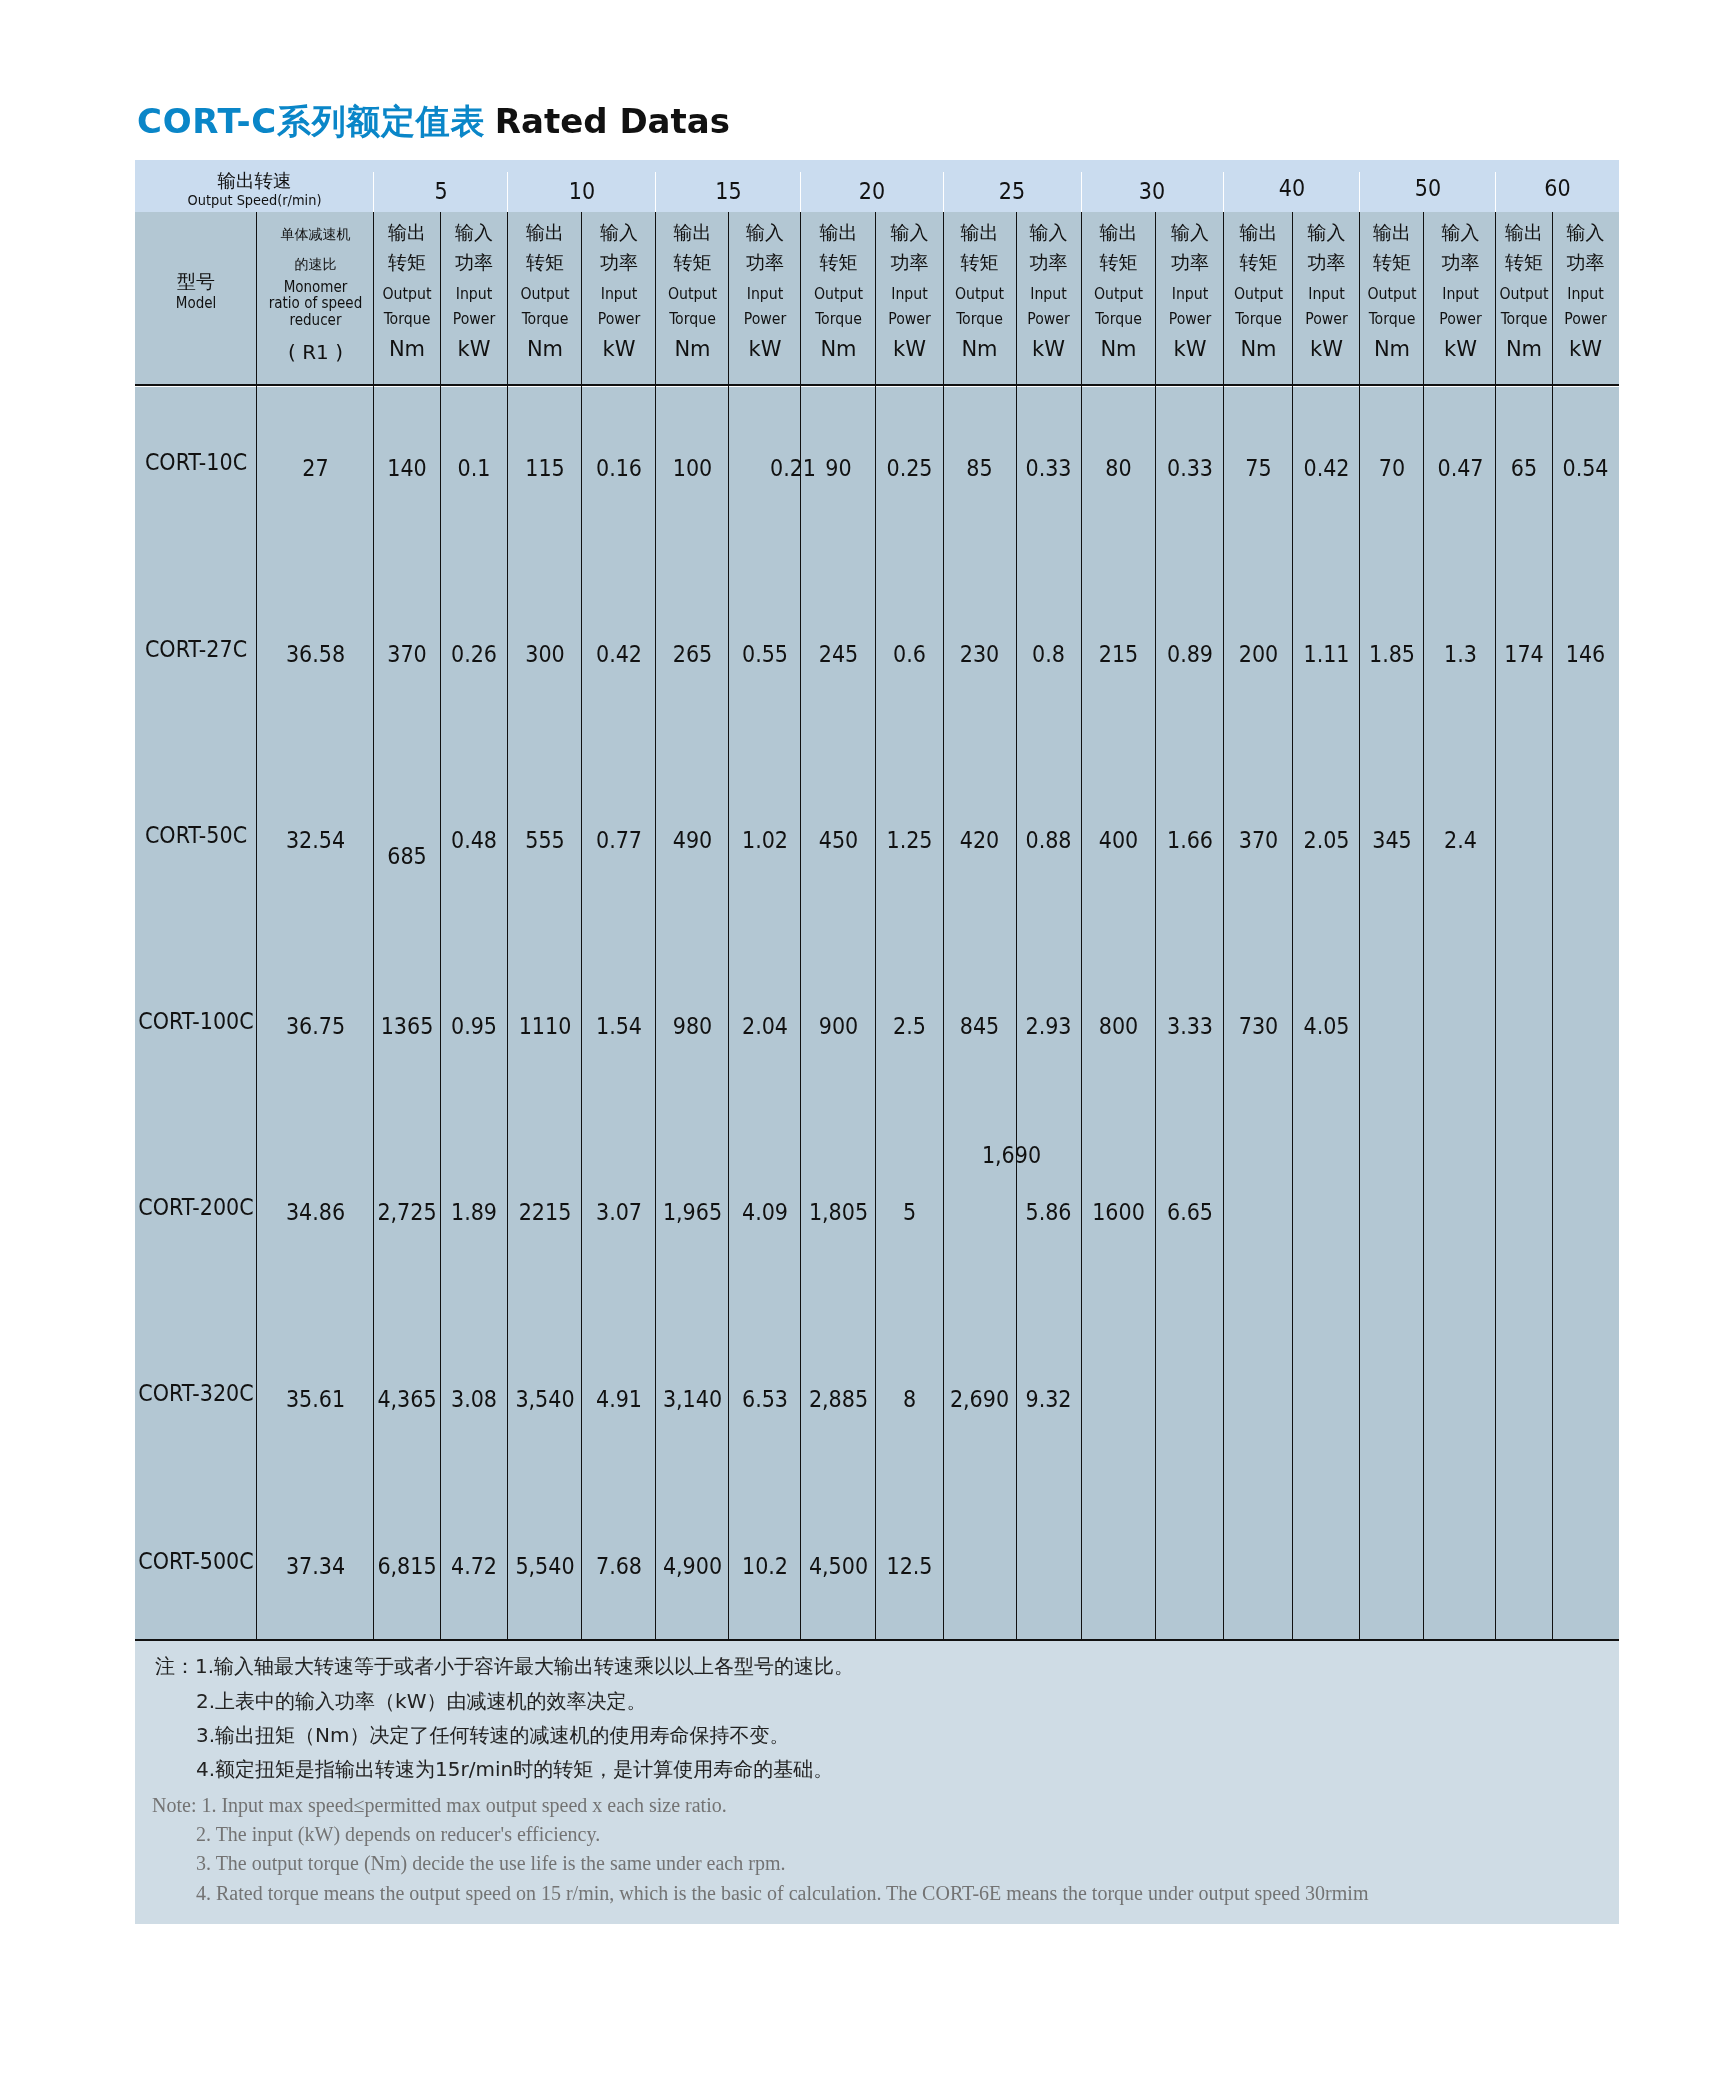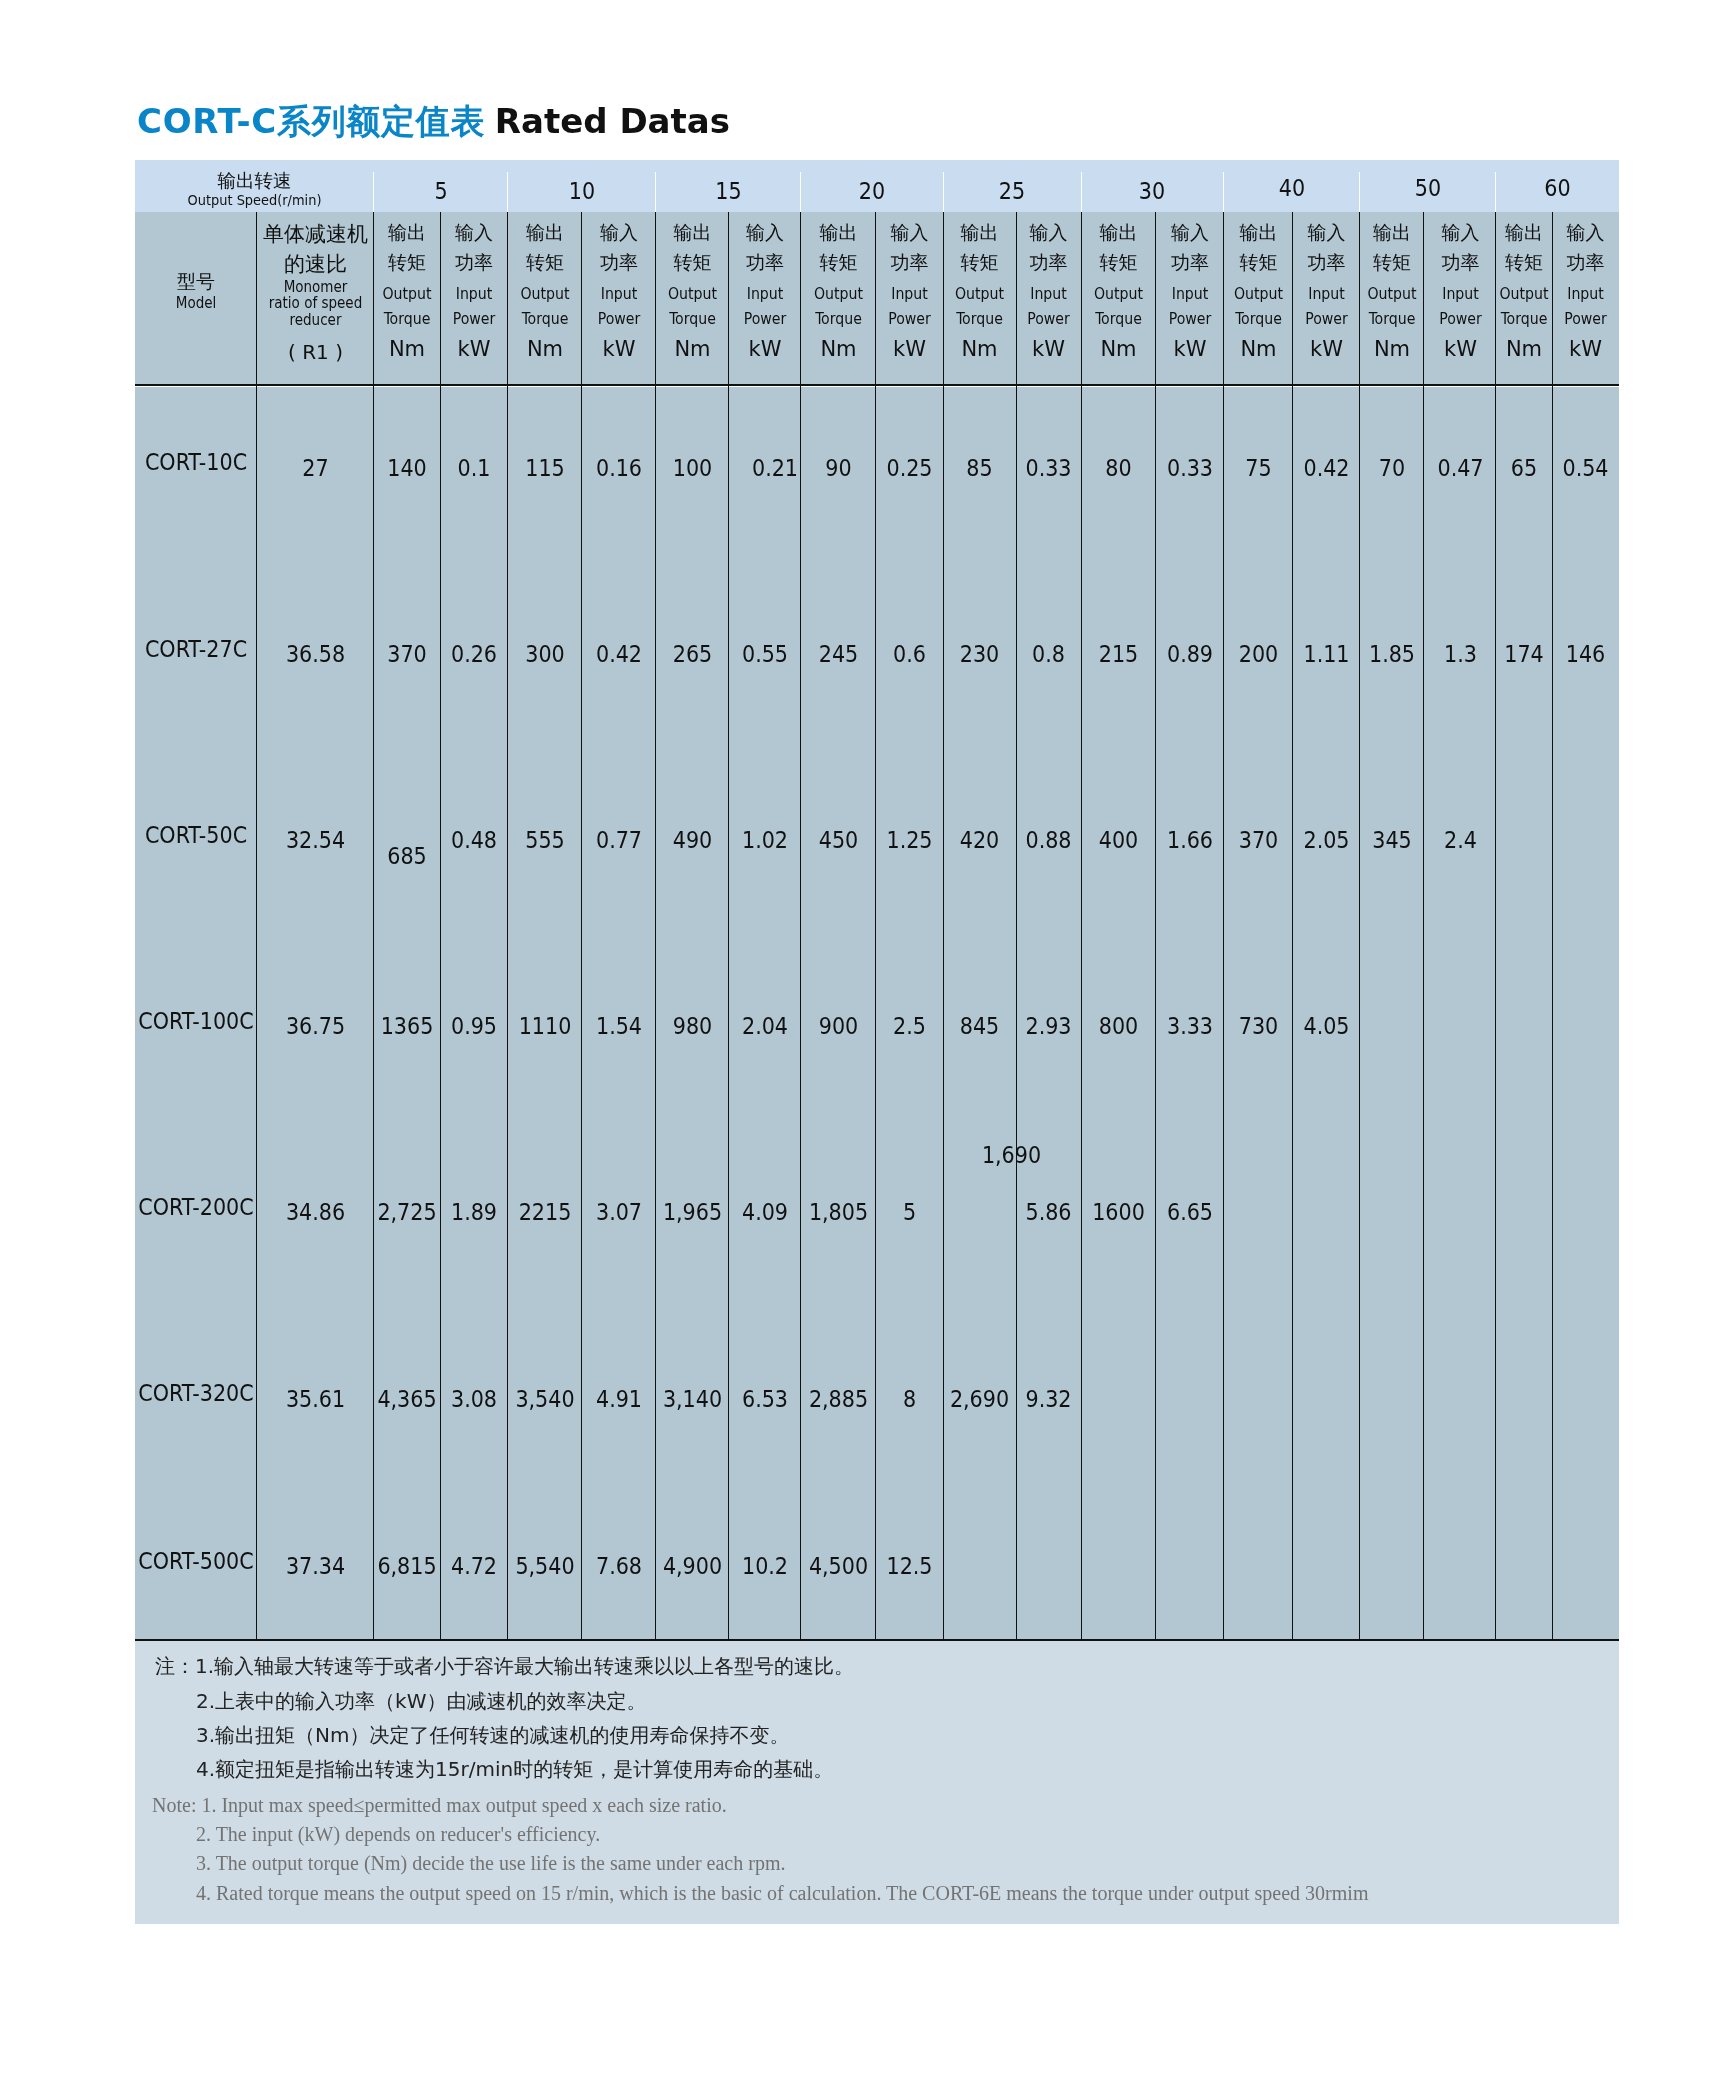--- a/index.html
+++ b/index.html
@@ -40,21 +40,21 @@
   .speed-label { font-family: "DejaVu Sans", sans-serif; }
   .speed-label .cn { display: block; font-size: 18.5px; line-height: 22px; }
   .speed-label .en { display: block; font-size: 14.4px; line-height: 16.4px; font-family: "DejaVu Sans Condensed", "Liberation Sans Narrow", sans-serif; }
   .speed-val { font-size: 23px; line-height: 27px; }
 
   .col-head .cn { display: block; font-size: 19px; line-height: 30px; font-family: "DejaVu Sans", sans-serif; }
   .col-head .en { display: block; font-size: 15.7px; line-height: 25px; font-family: "Liberation Sans Narrow", "DejaVu Sans Condensed", sans-serif; }
   .col-head .unit { display: block; font-size: 21px; line-height: 30px; margin-top: 2.7px; font-family: "DejaVu Sans", sans-serif; }
   .model-head .cn { display: block; font-size: 19px; line-height: 26px; font-family: "DejaVu Sans", sans-serif; }
   .model-head .en { display: block; font-size: 15px; line-height: 19px; font-family: "Liberation Sans Narrow", "DejaVu Sans Condensed", sans-serif; }
-  .ratio-head .cn { display: block; font-size: 21px; line-height: 30px; font-family: "DejaVu Sans", sans-serif; }
+  .ratio-head .cn { display: block; font-size: 14px; line-height: 30px; font-family: "DejaVu Sans", sans-serif; }
   .ratio-head .en { display: block; font-size: 15px; line-height: 16.4px; font-family: "Liberation Sans Narrow", "DejaVu Sans Condensed", sans-serif; }
   .ratio-head .unit { display: block; font-size: 20px; line-height: 29px; margin-top: 9.6px; font-family: "DejaVu Sans", sans-serif; }
 
   .data { font-size: 23px; line-height: 27px; font-family: "Liberation Sans Narrow", "DejaVu Sans Condensed", sans-serif; }
 
   .note-line { position: absolute; white-space: nowrap; }
   .note-cn { font-family: "DejaVu Sans", sans-serif; font-size: 20px; line-height: 27px; color: #222; }
   .note-en { font-family: Liberation Serif, serif; font-size: 20px; line-height: 26px; color: #737373; }
 </style>
 </head>
@@ -254,21 +254,21 @@
         <span class="unit">kW</span>
       </div>
       <div>
         <div class="cell data" style="left:0; width:122px; top:289px;">CORT-10C</div>
         <div class="cell data" style="left:122px; width:117px; top:295px;">27</div>
         <div class="cell data" style="left:239px; width:66px; top:295px;">140</div>
         <div class="cell data" style="left:305px; width:68px; top:295px;">0.1</div>
         <div class="cell data" style="left:373px; width:74px; top:295px;">115</div>
         <div class="cell data" style="left:447px; width:74px; top:295px;">0.16</div>
         <div class="cell data" style="left:521px; width:73px; top:295px;">100</div>
-        <div class="cell data" style="left:604px; width:72px; top:295px;">0.21</div>
+        <div class="cell data" style="left:622px; width:72px; top:295px;">0.21</div>
         <div class="cell data" style="left:666px; width:75px; top:295px;">90</div>
         <div class="cell data" style="left:741px; width:67px; top:295px;">0.25</div>
         <div class="cell data" style="left:808px; width:73px; top:295px;">85</div>
         <div class="cell data" style="left:881px; width:65px; top:295px;">0.33</div>
         <div class="cell data" style="left:946px; width:75px; top:295px;">80</div>
         <div class="cell data" style="left:1021px; width:68px; top:295px;">0.33</div>
         <div class="cell data" style="left:1089px; width:69px; top:295px;">75</div>
         <div class="cell data" style="left:1158px; width:67px; top:295px;">0.42</div>
         <div class="cell data" style="left:1225px; width:64px; top:295px;">70</div>
         <div class="cell data" style="left:1289px; width:73px; top:295px;">0.47</div>

